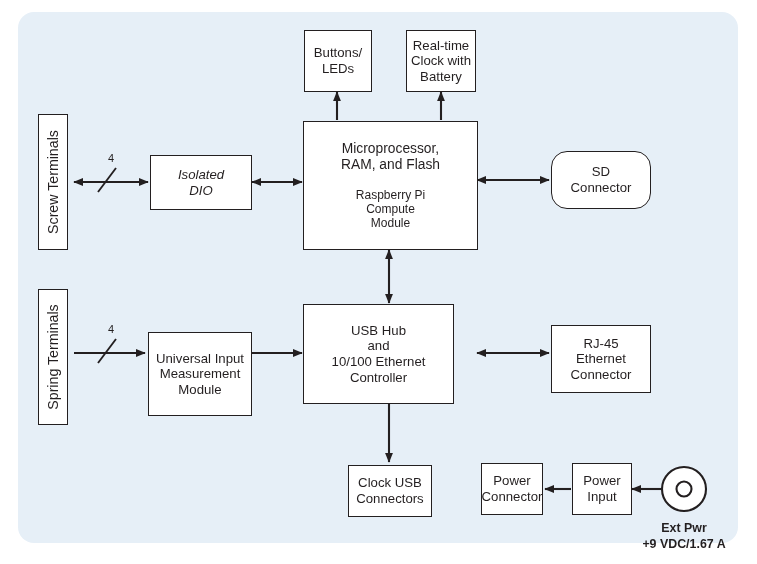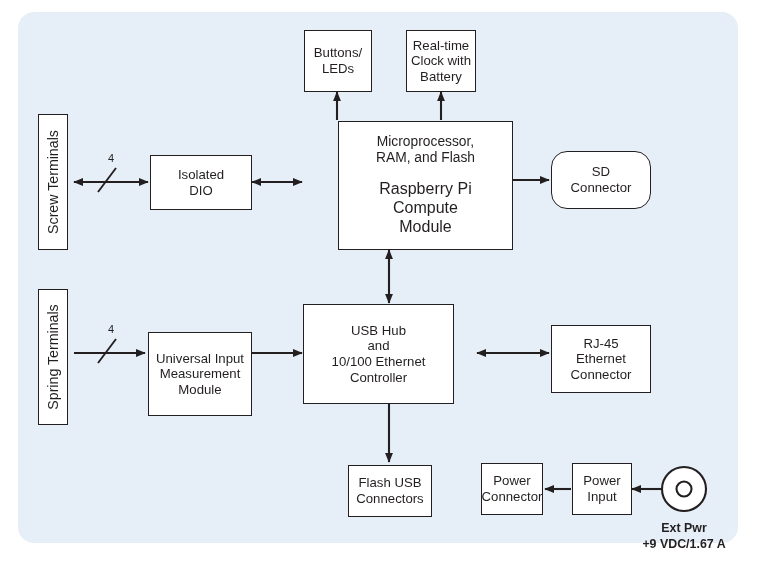--- a/index.html
+++ b/index.html
@@ -37,21 +37,21 @@
     flex-direction: column;
     align-items: center;
     justify-content: center;
     text-align: center;
     color: #231f20;
     line-height: 1.18;
     z-index: 3;
   }
   .box .ln { display: block; white-space: nowrap; }
   .t13 { font-size: 13.2px; }
-  .t12 { font-size: 16px; }
+  .t12 { font-size: 12px; }
   .t14 { font-size: 13.8px; }
 
   
   .vbox {
     position: absolute;
     background: #ffffff;
     border: 1.6px solid #231f20;
     box-sizing: border-box;
     z-index: 3;
   }
@@ -151,21 +151,21 @@
   <div class="slash-num" style="left:108px; top:323px;">4</div>
 
   <div class="vbox" style="left:38px; top:114px; width:30px; height:136px;">
     <span class="vlabel">Screw Terminals</span>
   </div>
 
   <div class="vbox" style="left:38px; top:289px; width:30px; height:136px;">
     <span class="vlabel">Spring Terminals</span>
   </div>
 
-  <div class="box t13" style="left:150px; top:155px; width:102px; height:55px;">
+  <div class="box t13" style="left:150px; top:155px; width:102px; height:55px;font-style:italic;">
     <span class="ln">Isolated</span>
     <span class="ln">DIO</span>
   </div>
 
   <div class="box t13" style="left:148px; top:332px; width:104px; height:84px;text-align:center;">
     <span class="ln">Universal Input</span>
     <span class="ln">Measurement</span>
     <span class="ln">Module</span>
   </div>
 
@@ -173,21 +173,21 @@
     <span class="ln">Real-time</span>
     <span class="ln">Clock with</span>
     <span class="ln">Battery</span>
   </div>
 
   <div class="box t13" style="left:304px; top:30px; width:68px; height:62px;">
     <span class="ln">Buttons/</span>
     <span class="ln">LEDs</span>
   </div>
 
-  <div class="box" style="left:303px; top:121px; width:175px; height:129px;margin-left:35px;">
+  <div class="box" style="left:303px; top:121px; width:175px; height:129px;">
     <span class="ln t14">Microprocessor,</span>
     <span class="ln t14">RAM, and Flash</span>
     <div class="gap"></div>
     <span class="ln t12">Raspberry Pi</span>
     <span class="ln t12">Compute</span>
     <span class="ln t12">Module</span>
   </div>
 
   <div class="box t13" style="left:551px; top:151px; width:100px; height:58px;border-radius:16px;">
     <span class="ln">SD</span>
@@ -201,21 +201,21 @@
     <span class="ln">Controller</span>
   </div>
 
   <div class="box t13" style="left:551px; top:325px; width:100px; height:68px;">
     <span class="ln">RJ-45</span>
     <span class="ln">Ethernet</span>
     <span class="ln">Connector</span>
   </div>
 
   <div class="box t13" style="left:348px; top:465px; width:84px; height:52px;">
-    <span class="ln">Flash USB</span>
+    <span class="ln">Clock USB</span>
     <span class="ln">Connectors</span>
   </div>
 
   <div class="box t13" style="left:481px; top:463px; width:62px; height:52px;">
     <span class="ln">Power</span>
     <span class="ln">Connector</span>
   </div>
 
   <div class="box t13" style="left:572px; top:463px; width:60px; height:52px;">
     <span class="ln">Power</span>

